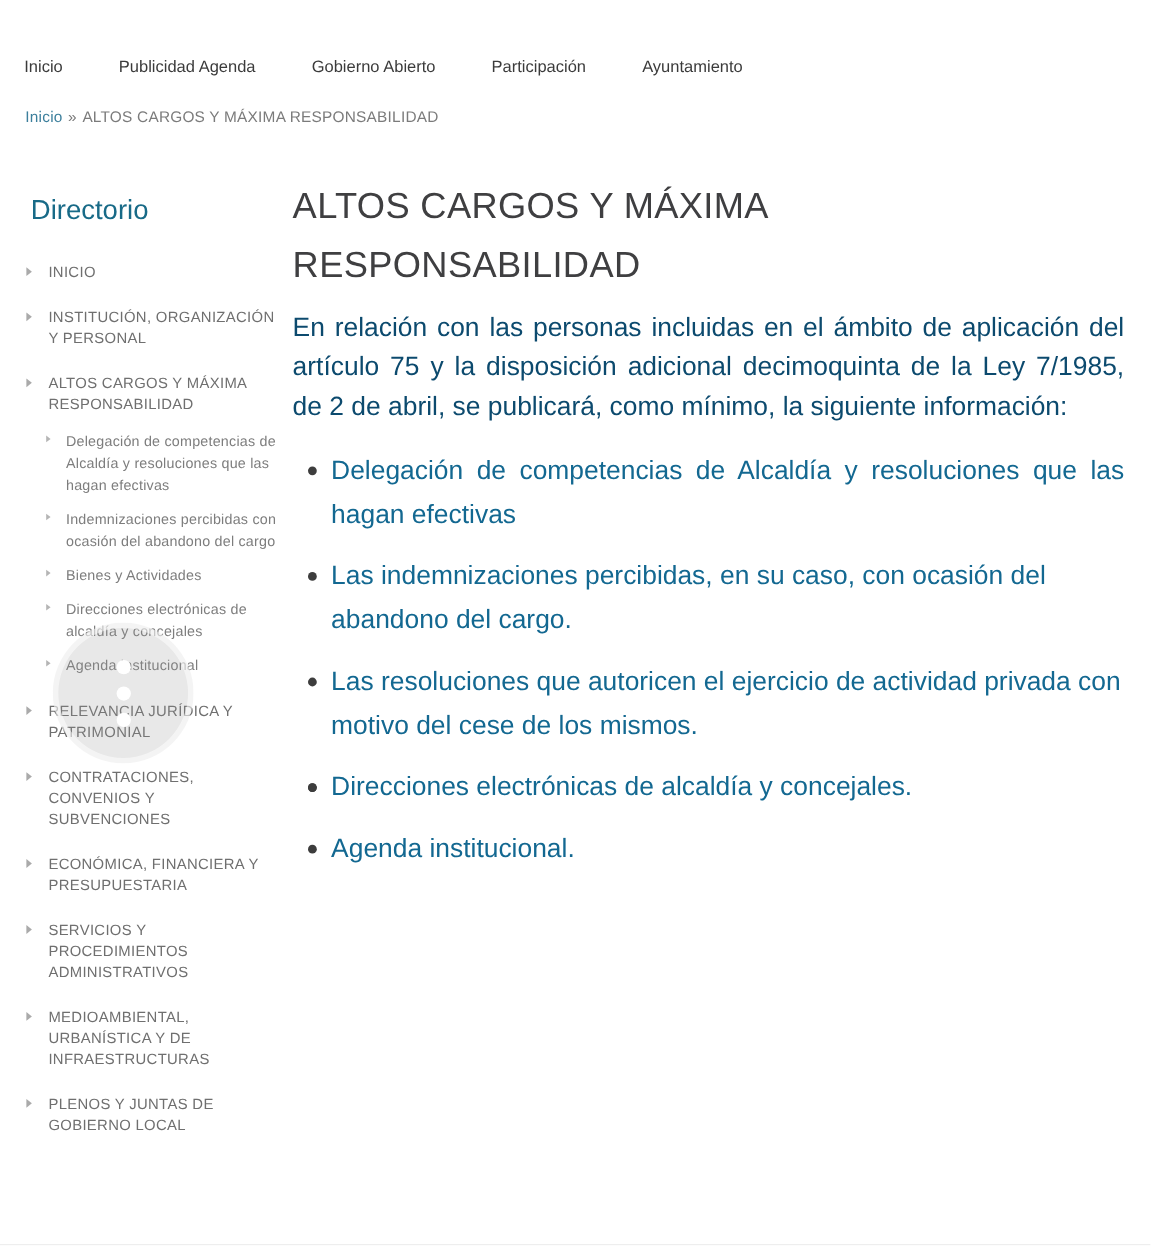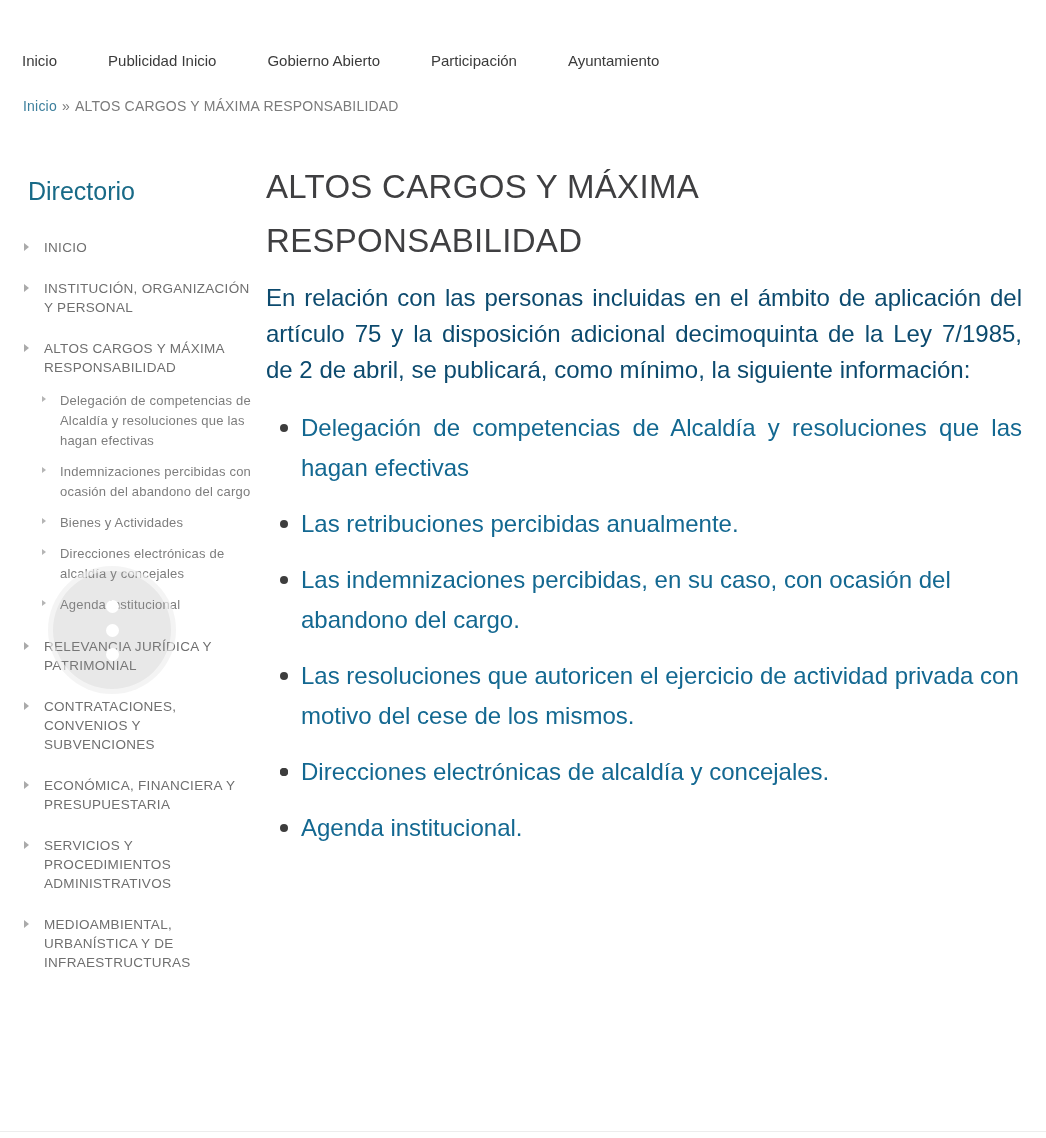--- a/index.html
+++ b/index.html
@@ -60,21 +60,21 @@
   .floating-widget .wdot { width:13px; height:13px; border-radius:50%; background:#ffffff; }
 
   .page-bottom { position:absolute; left:0; right:0; top:1131px; border-top:1px solid #ededed; height:7px; }
 </style>
 </head>
 <body>
 
 <div class="header">
   <nav class="nav">
     <a>Inicio</a>
-    <a>Publicidad Inicio</a>
+    <a>Publicidad Agenda</a>
     <a>Gobierno Abierto</a>
     <a>Participación</a>
     <a>Ayuntamiento</a>
   </nav>
 </div>
 
 <div class="breadcrumb">
   <a>Inicio</a><span class="sep">»</span><span>ALTOS CARGOS Y MÁXIMA RESPONSABILIDAD</span>
 </div>
 
@@ -130,34 +130,34 @@
         <span>ECONÓMICA, FINANCIERA Y PRESUPUESTARIA</span>
       </li>
       <li class="side-item">
         <span class="tri"></span>
         <span>SERVICIOS Y PROCEDIMIENTOS ADMINISTRATIVOS</span>
       </li>
       <li class="side-item">
         <span class="tri"></span>
         <span>MEDIOAMBIENTAL, URBANÍSTICA Y DE INFRAESTRUCTURAS</span>
       </li>
+      <li class="side-item">
+        <span class="tri"></span>
+        <span>PLENOS Y JUNTAS DE GOBIERNO LOCAL</span>
+      </li>
     </ul>
   </aside>
 
   <main class="main">
     <h1 class="page-title">ALTOS CARGOS Y MÁXIMA RESPONSABILIDAD</h1>
     <p class="intro">En relación con las personas incluidas en el ámbito de aplicación del artículo 75 y la disposición adicional decimoquinta de la Ley 7/1985, de 2 de abril, se publicará, como mínimo, la siguiente información:</p>
     <ul class="content-list">
       <li class="content-item justify">
         <span class="dot"></span>
         <span>Delegación de competencias de Alcaldía y resoluciones que las hagan efectivas</span>
-      </li>
-      <li class="content-item">
-        <span class="dot"></span>
-        <span>Las retribuciones percibidas anualmente.</span>
       </li>
       <li class="content-item">
         <span class="dot"></span>
         <span>Las indemnizaciones percibidas, en su caso, con ocasión del abandono del cargo.</span>
       </li>
       <li class="content-item">
         <span class="dot"></span>
         <span>Las resoluciones que autoricen el ejercicio de actividad privada con motivo del cese de los mismos.</span>
       </li>
       <li class="content-item">

